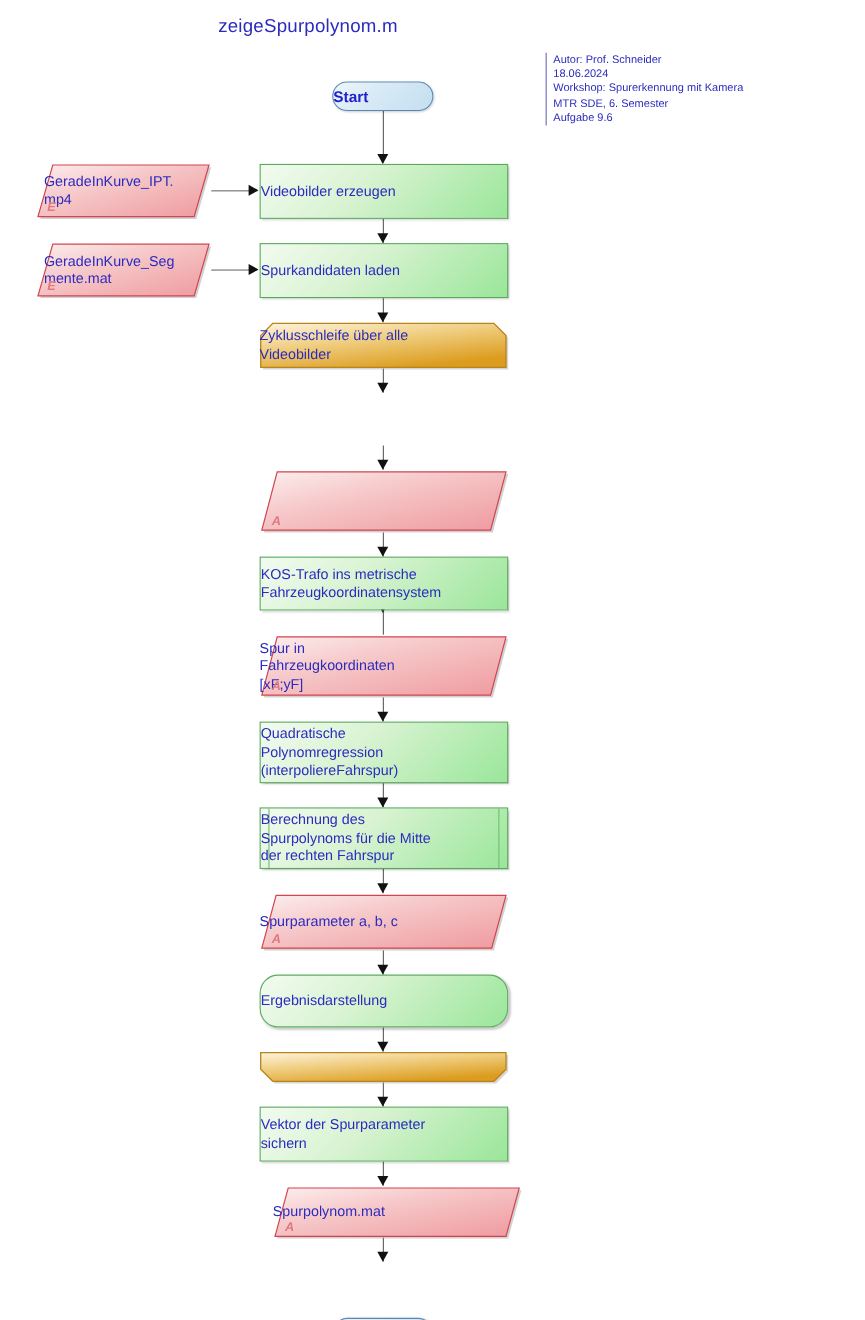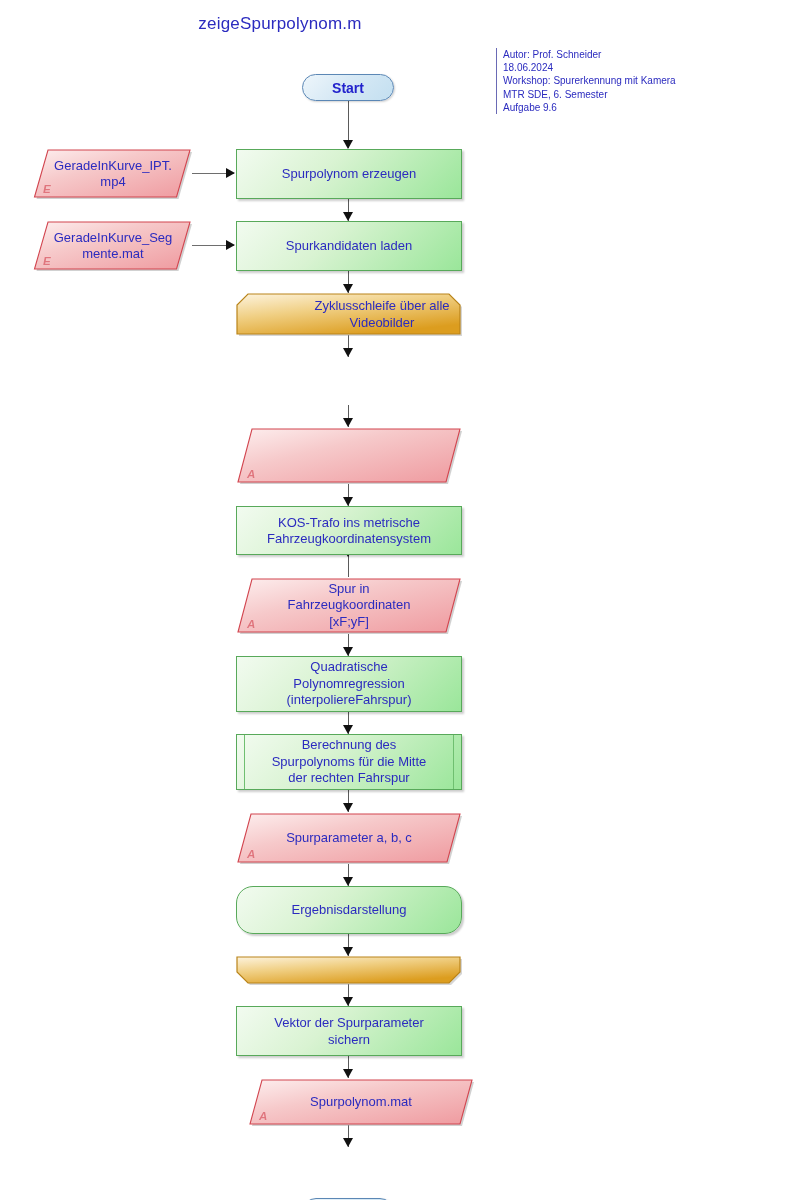--- a/index.html
+++ b/index.html
@@ -22,21 +22,21 @@
     border-left:1.4px solid #6a6ab5;
     padding-left:6px;
     color:#2b2bbf;font-size:10px;line-height:13.2px;
   }
   .legend div{white-space:nowrap;}
 
   
   .node{position:absolute;box-sizing:border-box;}
   .nodetext{
     position:absolute;left:0;top:50%;transform:translateY(-50%);
-    width:100%;text-align:center;
+    width:100%;
     color:#2b2bbf;font-size:13px;line-height:16.5px;
     pointer-events:none;
   }
 
   
   .term{
     border:1.2px solid #5b87b5;border-radius:14px;
     background:linear-gradient(135deg,#eef6fb 0%,#d7e9f5 45%,#c3dff0 100%);
     box-shadow:1px 1px 2px rgba(0,0,0,.18);
   }
@@ -175,21 +175,21 @@
         </linearGradient>
       </defs>
       <polygon points="2.5,49 16,2 158,2 144.5,49" fill="#999" opacity="0.45" transform="translate(2,2)"></polygon>
       <polygon points="2.5,49 16,2 158,2 144.5,49" fill="url(#pinkGrad1)" stroke="#d2454f" stroke-width="1.1"></polygon>
     </svg>
     <div class="nodetext" style="left:8px;width:146px;">GeradeInKurve_IPT.<br>mp4</div>
     <div class="iomark">E</div>
   </div>
 
   <div class="node proc" style="left:236px;top:149px;width:226px;height:50px;">
-    <div class="nodetext">Spurpolynom erzeugen</div>
+    <div class="nodetext">Videobilder erzeugen</div>
   </div>
 
   <div class="dataWrap" style="left:32px;top:220px;width:160px;height:51px;">
     <svg width="160" height="51" viewBox="0 0 160 51">
       <polygon points="2.5,49 16,2 158,2 144.5,49" fill="#999" opacity="0.45" transform="translate(2,2)"></polygon>
       <polygon points="2.5,49 16,2 158,2 144.5,49" fill="url(#pinkGrad2)" stroke="#d2454f" stroke-width="1.1"></polygon>
     </svg>
     <div class="nodetext" style="left:8px;width:146px;">GeradeInKurve_Seg<br>mente.mat</div>
     <div class="iomark">E</div>
   </div>

